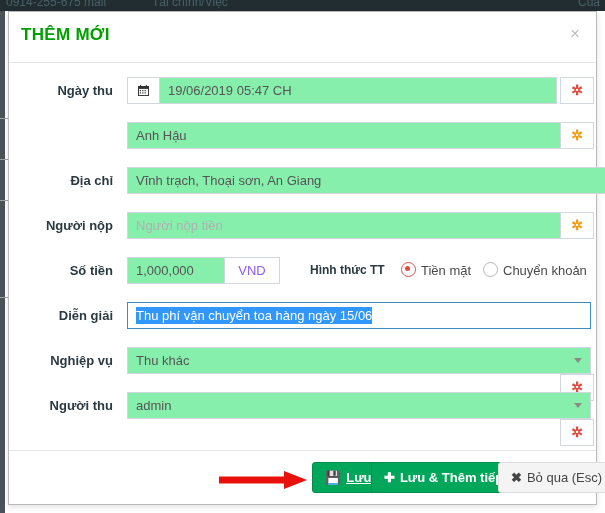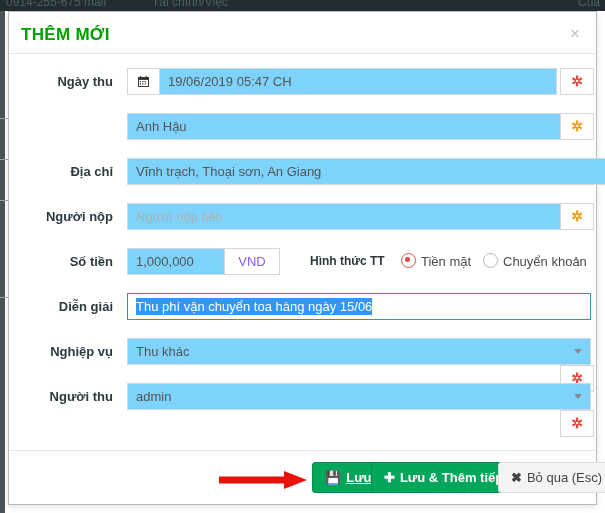--- a/index.html
+++ b/index.html
@@ -74,21 +74,21 @@
     width: 589px;
     height: 494px;
     background: #ffffff;
     border: 1px solid #b9b9b9;
     box-sizing: border-box;
     box-shadow: 0 2px 6px rgba(0,0,0,0.12);
   }
 
   .modal-header {
     position: relative;
-    height: 42px;
+    height: 51px;
     box-sizing: border-box;
     border-bottom: 1px solid #e5e5e5;
   }
   .modal-title {
     position: absolute;
     left: 12px;
     top: 13px;
     font-size: 17px;
     font-weight: bold;
     color: #00a000;
@@ -133,21 +133,21 @@
   }
   .field-wrap {
     position: absolute;
     left: 118px;
   }
 
   .inp {
     box-sizing: border-box;
     height: 27px;
     border: 1px solid #d2d6de;
-    background: #7dd3fc;
+    background: #86efac;
     font-family: "Liberation Sans", sans-serif;
     font-size: 13px;
     color: #555555;
     padding: 0 8px;
     line-height: 25px;
     outline: none;
     border-radius: 0;
   }
   .inp::placeholder { color: #b0b0b0; }
 

